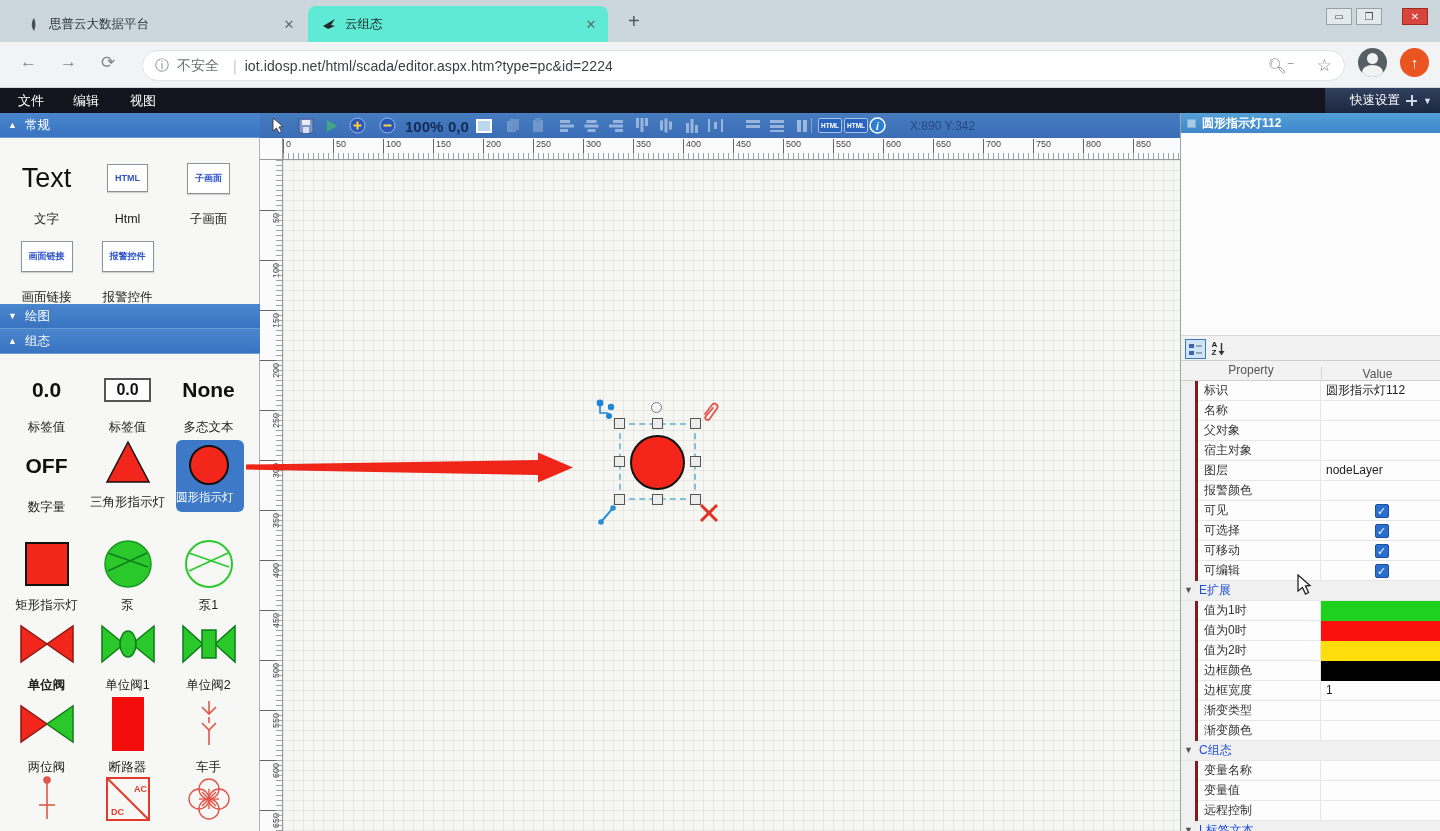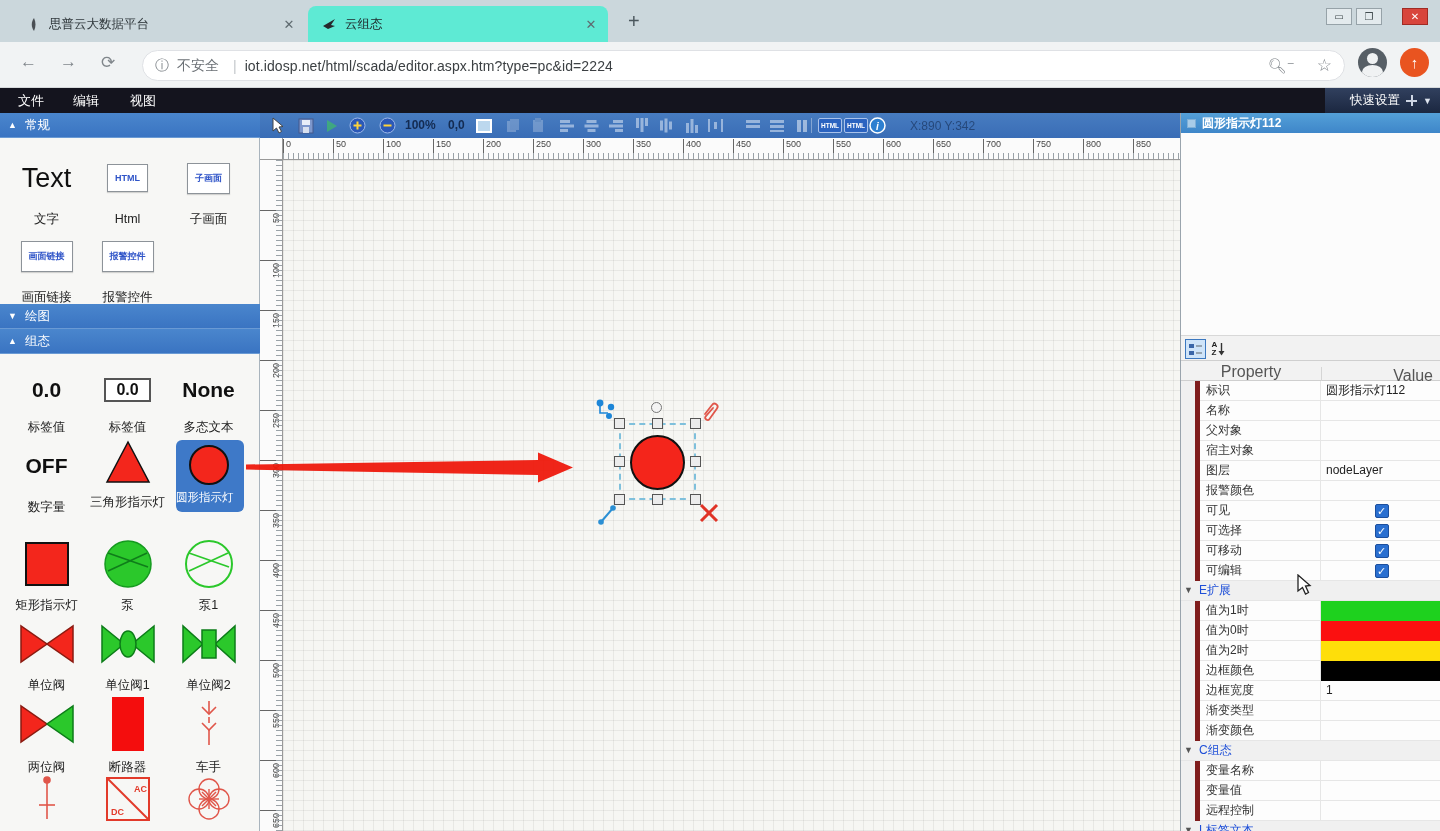--- a/index.html
+++ b/index.html
@@ -57,21 +57,21 @@
   .boldval{font-size:21px;font-weight:bold;color:#101010;}
   .boxedval{font-size:16px;font-weight:bold;color:#101010;border:2px solid #555;padding:1px 10px;background:#fff;}
   .seltile{position:absolute;left:176px;top:440px;width:68px;height:72px;background:#3e79c8;border-radius:6px;}
   .seltile .circ{position:absolute;left:13px;top:5px;width:40px;height:40px;border-radius:50%;
                  background:#f3261c;border:2px solid #111;}
   .seltile .plabel{position:absolute;left:0;top:50px;width:68px;color:#fff;font-size:11.5px;margin:0;}
 
   
   .cvtoolbar{left:260px;top:113px;width:920px;height:25px;background:linear-gradient(#477cc0,#3a6db6);}
   .tbi{position:absolute;top:3px;width:19px;height:19px;display:flex;align-items:center;justify-content:center;}
-  .tbtext{position:absolute;top:5px;font-size:12px;font-weight:bold;color:#132b52;}
+  .tbtext{position:absolute;top:5px;font-size:15px;font-weight:bold;color:#132b52;}
   .fade55{opacity:.55;} .fade30{opacity:.3;}
   .tbsep{position:absolute;top:5px;width:1px;height:15px;background:rgba(255,255,255,.35);}
   .htmlbadge{position:absolute;top:5px;width:24px;height:15px;background:#2b63c0;border:1px solid #a9c2ea;
              border-radius:2px;color:#fff;font-size:6.5px;font-weight:bold;display:flex;align-items:center;justify-content:center;}
   .coords{position:absolute;top:6px;font-size:12px;color:rgba(15,35,70,.55);}
 
   .corner{left:260px;top:138px;width:23px;height:22px;background:#fbfbfb;border-right:1px solid #999;border-bottom:1px solid #999;}
   .hruler{left:283px;top:138px;width:897px;height:22px;background:#fbfbfb;border-bottom:1px solid #999;overflow:hidden;}
   .hruler:after{content:"";position:absolute;left:0;right:0;bottom:0;height:6px;
                 background:repeating-linear-gradient(to right,#9aa2a8 0,#9aa2a8 1px,transparent 1px,transparent 5px);}
@@ -95,27 +95,27 @@
   
   .rpanel{left:1180px;top:113px;width:260px;height:718px;background:#fcfcfc;border-left:1px solid #9aa4ad;}
   .rphdr{position:absolute;left:0;top:0;width:260px;height:20px;background:linear-gradient(#54a0d8,#3e86c9);
          color:#fff;font-size:12px;font-weight:bold;display:flex;align-items:center;gap:6px;padding-left:6px;}
   .rphdr .sq{width:9px;height:9px;background:#a8cce8;border:1px solid #7fb0d8;}
   .ptoolbar{position:absolute;left:0;top:222px;width:260px;height:26px;background:#f2f2f2;border-top:1px solid #d8d8d8;border-bottom:1px solid #cfcfcf;}
   .pgbtn{position:absolute;top:3px;width:21px;height:20px;display:flex;align-items:center;justify-content:center;}
   .pgbtn.sel{background:#cfe4f9;border:1px solid #3c78c0;}
   .sortglyph{font-size:8px;font-weight:bold;color:#222;line-height:8px;text-align:left;}
   .gridhead{position:absolute;left:0;top:248px;width:260px;height:20px;background:#f2f2f2;border-bottom:1px solid #cfcfcf;
-            font-size:16px;color:#555;}
+            font-size:12px;color:#555;}
   .gridhead .ph{position:absolute;left:0;top:2px;width:140px;text-align:center;}
-  .gridhead .vh{position:absolute;left:140px;top:6px;width:112px;text-align:right;border-left:1px solid #d5d5d5;height:16px;}
+  .gridhead .vh{position:absolute;left:140px;top:6px;width:112px;text-align:center;border-left:1px solid #d5d5d5;height:16px;}
   .prows{position:absolute;left:0;top:268px;width:260px;}
   .prow{position:relative;width:260px;height:20px;border-bottom:1px solid #e6e6e6;background:#fdfdfd;font-size:12px;}
   .prow .pl{position:absolute;left:14px;top:0;width:126px;height:20px;line-height:19px;color:#333;
-            border-left:5px solid #7f1d1d;border-right:1px solid #e6e6e6;padding-left:6px;}
+            border-left:3px solid #7f1d1d;border-right:1px solid #e6e6e6;padding-left:6px;}
   .prow .pv{position:absolute;left:141px;top:0;width:119px;height:20px;line-height:19px;color:#222;padding-left:4px;overflow:hidden;}
   .prow .pv.center{display:flex;align-items:center;justify-content:center;padding:0;}
   .prow .pv.swatch{left:140px;width:120px;padding:0;}
   .prow:before{content:"";position:absolute;left:0;top:0;width:14px;height:20px;background:#f0f0f0;border-right:1px solid #dedede;}
   .prow.cat{background:#f0f0f0;}
   .prow.cat:before{display:none;}
   .prow.cat .carr{position:absolute;left:3px;top:4px;font-size:9px;color:#555;}
   .prow.cat .clab{position:absolute;left:18px;top:0;line-height:19px;color:#1d4ed8;}
   .cbx{width:14px;height:14px;background:#2a6fd0;border:1px solid #1c4f9e;color:#fff;font-size:11px;
        line-height:12px;text-align:center;border-radius:2px;}
@@ -280,21 +280,21 @@
     <div class="ibox">
       <svg width="50" height="50">
         <circle cx="25" cy="25" r="23" fill="none" stroke="#2bc82b" stroke-width="2"></circle>
         <line x1="5" y1="14" x2="45" y2="28" stroke="#2bc82b" stroke-width="1.8"></line>
         <line x1="5" y1="32" x2="44" y2="14" stroke="#2bc82b" stroke-width="1.8"></line>
       </svg>
     </div>
     <div class="plabel">泵1</div>
   </div>
 
-  <div class="abs cell" style="left:6px;top:618px;">
+  <div class="abs cell" style="left:6px;top:618px;font-weight:bold;">
     <div class="ibox">
       <svg width="56" height="40">
         <polygon points="2,2 2,38 28,20" fill="#f3261c" stroke="#8b1a10" stroke-width="1.5"></polygon>
         <polygon points="54,2 54,38 28,20" fill="#f3261c" stroke="#8b1a10" stroke-width="1.5"></polygon>
       </svg>
     </div>
     <div class="plabel">单位阀</div>
   </div>
   <div class="abs cell" style="left:87px;top:618px;">
     <div class="ibox">

